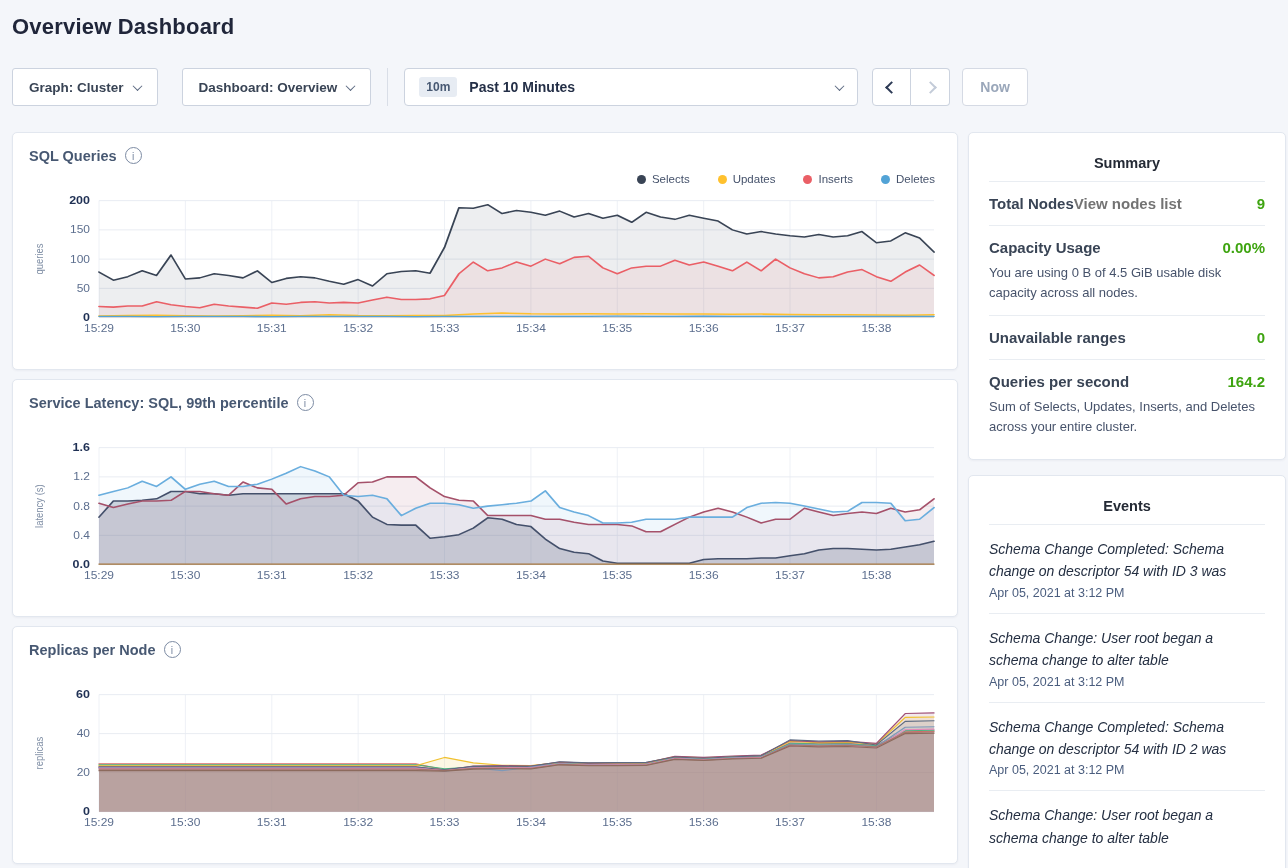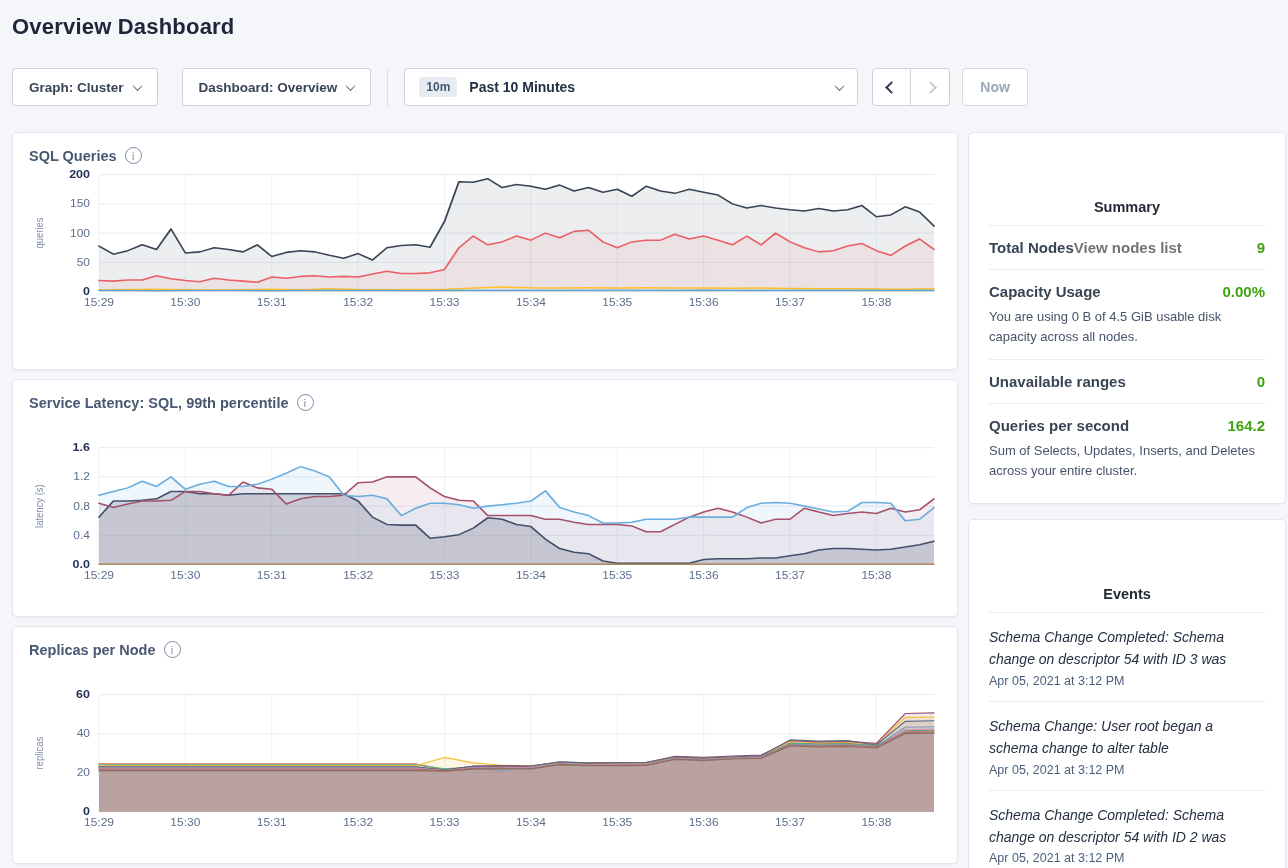--- a/index.html
+++ b/index.html
@@ -57,21 +57,21 @@
   .legend-item { display:inline-flex; align-items:center; gap:6px; font-size:11.5px; color:#45526b; cursor:pointer; }
   .legend-item .dot { width:9px; height:9px; border-radius:50%; display:inline-block; }
   .chart-svg { display:block; width:100%; height:148px; margin-top:2px; }
   .yt { font-size:12px; fill:#5c6e8e; }
   .yt.edge { font-size:12.5px; font-weight:bold; fill:#1f3054; }
   .xt { font-size:12px; fill:#5c6e8e; }
   .axl { font-size:11px; fill:#7e8da4; }
 
   
   .summary-card { padding:16px 20px 10px 20px; }
-  .panel-title { text-align:center; font-size:14.5px; font-weight:bold; color:#242a35; padding:6px 0 10px 0;margin-top:44px; }
+  .panel-title { text-align:center; font-size:14.5px; font-weight:bold; color:#242a35; padding:6px 0 10px 0; }
   .sum-row { padding:13px 0; border-top:1px solid #e9edf2; }
   .sum-row:first-of-type { border-top:none; }
   .sum-line { display:flex; align-items:baseline; }
   .sum-label { font-size:15px; font-weight:bold; color:#394455; }
   .sum-link { font-size:15px; font-weight:bold; color:#737373; margin-left:0; text-decoration:none; cursor:pointer; }
   .sum-value { margin-left:auto; font-size:15px; font-weight:bold; color:#3ea410; }
   .sum-note { font-size:13px; color:#47536b; line-height:1.5; margin-top:7px; }
 
   
   .events-card { padding:16px 20px; }
@@ -114,20 +114,38 @@
   </div>
 
   <div class="main">
     <div class="charts-col">
 
       <div class="card chart-card">
         <div class="chart-title-row">
           <span class="chart-title">SQL Queries</span>
           <span class="info-icon">i</span>
         </div>
+        <div class="legend-row">
+            <span class="legend-item">
+              <span class="dot" style="background: rgb(57, 68, 85);"></span>
+              <span>Selects</span>
+            </span>
+            <span class="legend-item">
+              <span class="dot" style="background: rgb(255, 193, 46);"></span>
+              <span>Updates</span>
+            </span>
+            <span class="legend-item">
+              <span class="dot" style="background: rgb(234, 95, 102);"></span>
+              <span>Inserts</span>
+            </span>
+            <span class="legend-item">
+              <span class="dot" style="background: rgb(82, 163, 214);"></span>
+              <span>Deletes</span>
+            </span>
+          </div>
         <svg class="chart-svg" viewBox="0 0 912 172" preserveAspectRatio="none">
             <line x1="70" y1="10" x2="70" y2="146" stroke="#edf0f5" stroke-width="1"></line>
             <text x="70" y="163" text-anchor="middle" class="xt">15:29</text>
             <line x1="156.3793103448276" y1="10" x2="156.3793103448276" y2="146" stroke="#edf0f5" stroke-width="1"></line>
             <text x="156.3793103448276" y="163" text-anchor="middle" class="xt">15:30</text>
             <line x1="242.75862068965517" y1="10" x2="242.75862068965517" y2="146" stroke="#edf0f5" stroke-width="1"></line>
             <text x="242.75862068965517" y="163" text-anchor="middle" class="xt">15:31</text>
             <line x1="329.1379310344828" y1="10" x2="329.1379310344828" y2="146" stroke="#edf0f5" stroke-width="1"></line>
             <text x="329.1379310344828" y="163" text-anchor="middle" class="xt">15:32</text>
             <line x1="415.51724137931035" y1="10" x2="415.51724137931035" y2="146" stroke="#edf0f5" stroke-width="1"></line>

